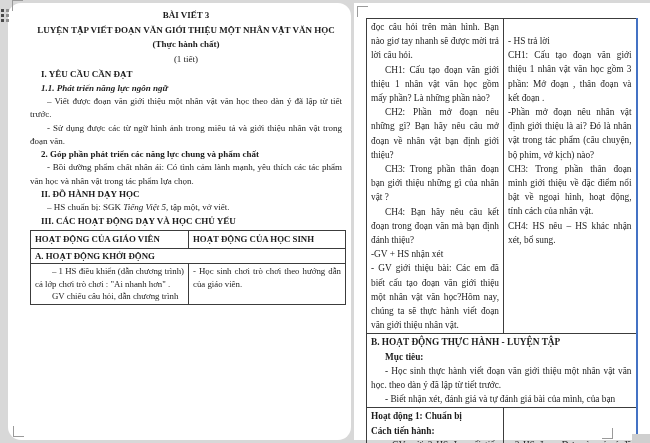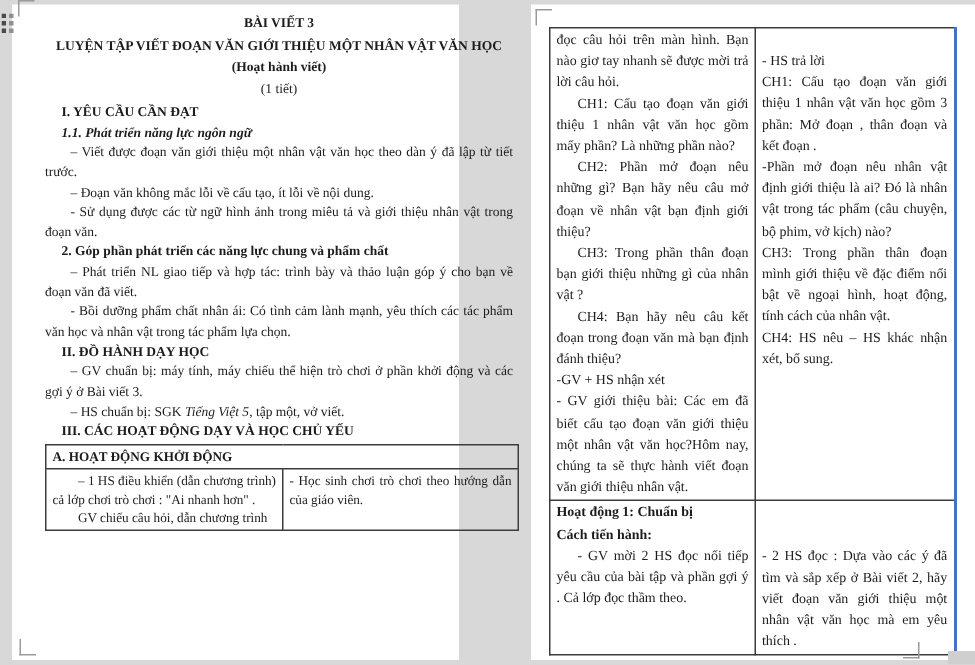--- a/index.html
+++ b/index.html
@@ -3,21 +3,21 @@
 <meta charset="utf-8">
 <style>
   html,body{margin:0;padding:0;}
   body{
     position:relative;width:650px;height:443px;overflow:hidden;
     background:#d8d8d8;
     font-family:"Liberation Serif","DejaVu Serif",serif;
     color:#1c1c1c;
   }
   .page{position:absolute;top:3px;height:437px;background:#ffffff;}
-  .page-left{left:8px;width:298px;}
+  .page-left{left:8px;width:343px;border-radius:13px;}
   .page-right{left:354px;width:296px;}
 
   
   .crop{position:absolute;width:10px;height:10px;border:0 solid #9a9a9a;z-index:5;}
   .crop.tl{border-top-width:1px;border-left-width:1px;}
   .crop.bl{border-bottom-width:1px;border-left-width:1px;}
   .crop.br{border-bottom-width:1px;border-right-width:1px;}
   .corner-bg{position:absolute;left:632px;top:434px;width:18px;height:9px;background:#cfcfcf;z-index:4;}
 
   .grid-icon{position:absolute;left:1px;top:9px;z-index:6;}
@@ -74,51 +74,52 @@
 <span class="crop br" style="left:602px;top:428px;"></span>
 <span class="corner-bg"></span>
 
 <div class="page page-left">
   <div class="p1-inner">
 
     <div class="title-block">
 
     <p class="ln center bold">BÀI VIẾT 3</p>
         <p class="ln center bold">LUYỆN TẬP VIẾT ĐOẠN VĂN GIỚI THIỆU MỘT NHÂN VẬT VĂN HỌC</p>
-        <p class="ln center bold">(Hoạt hành viết)</p>
+        <p class="ln center bold">(Thực hành chất)</p>
         <p class="ln center">(1 tiết)</p>
       </div>
 
     <div>
 
     <p class="ln bold hind">I. YÊU CẦU CẦN ĐẠT</p>
         <p class="ln bi hind">1.1. Phát triển năng lực ngôn ngữ</p>
         <p class="ln ind">– Viết được đoạn văn giới thiệu một nhân vật văn học theo dàn ý đã lập từ tiết trước.</p>
-        <p class="ln ind">– Đoạn văn không mắc lỗi về cấu tạo, ít lỗi về nội dung.</p>
         <p class="ln ind">- Sử dụng được các từ ngữ hình ảnh trong miêu tả và giới thiệu nhân vật trong đoạn văn.</p>
         <p class="ln bold hind">2. Góp phần phát triển các năng lực chung và phẩm chất</p>
-        <p class="ln ind">– Phát triển NL giao tiếp và hợp tác: trình bày và thảo luận góp ý cho bạn về đoạn văn đã viết.</p>
         <p class="ln ind">- Bồi dưỡng phẩm chất nhân ái: Có tình cảm lành mạnh, yêu thích các tác phẩm văn học và nhân vật trong tác phẩm lựa chọn.</p>
         <p class="ln bold hind">II. ĐỒ HÀNH DẠY HỌC</p>
-        <p class="ln ind">– GV chuẩn bị: máy tính, máy chiếu thể hiện  trò chơi ở phần khởi động và các gợi ý ở Bài viết 3.</p>
       </div>
 
     <p class="ln ind"><span>– HS chuẩn bị: SGK </span><span class="italic">Tiếng Việt 5</span><span>, tập một, vở viết.</span></p>
 
     <div>
 
     <p class="ln bold hind">III. CÁC HOẠT ĐỘNG DẠY VÀ HỌC CHỦ YẾU</p>
       </div>
 
     <table class="t1">
       <colgroup>
           <col class="c1">
           <col class="c2">
         </colgroup>
       <tbody>
+          <tr class="hdr">
+        <td>HOẠT ĐỘNG CỦA GIÁO VIÊN</td>
+        <td>HOẠT ĐỘNG CỦA HỌC SINH</td>
+      </tr>
       <tr>
         <td colspan="2" class="bold">A. HOẠT ĐỘNG KHỞI ĐỘNG</td>
       </tr>
       <tr>
         <td>
 
         <p class="ln ind">– 1 HS điều khiển (dẫn chương trình) cả lớp chơi trò chơi : "Ai nhanh hơn" .</p>
               <p class="ln ind">GV chiếu câu hỏi, dẫn chương trình</p>
             </td>
         <td>
@@ -152,20 +153,29 @@
       <td class="last pt14">
 
       <p class="ln">- HS trả lời</p>
             <p class="ln">CH1: Cấu tạo đoạn văn giới thiệu 1 nhân vật văn học gồm 3 phần: Mở đoạn , thân đoạn và kết đoạn .</p>
             <p class="ln">-Phần mở đoạn nêu nhân vật định giới thiệu là ai?  Đó là nhân vật trong tác phẩm (câu chuyện, bộ phim, vở kịch) nào?</p>
             <p class="ln">CH3: Trong phần thân đoạn mình giới thiệu về đặc điểm nổi bật về ngoại hình, hoạt động, tính cách của nhân vật.</p>
             <p class="ln">CH4: HS nêu – HS  khác nhận xét, bổ sung.</p>
           </td>
     </tr>
     <tr>
+      <td colspan="2" class="last">
+
+      <p class="ln bold">B. HOẠT ĐỘNG THỰC HÀNH - LUYỆN TẬP</p>
+            <p class="ln bold hind">Mục tiêu:</p>
+            <p class="ln ind">- Học sinh thực hành viết đoạn văn giới thiệu một nhân vật văn học. theo dàn ý đã lập từ tiết trước.</p>
+            <p class="ln ind">- Biết nhận xét, đánh giá và tự đánh giá bài của mình, của bạn</p>
+          </td>
+    </tr>
+    <tr>
       <td>
 
       <p class="ln bold">Hoạt động 1: Chuẩn bị</p>
             <p class="ln bold">Cách tiến hành:</p>
             <p class="ln ind">- GV mời  2 HS đọc nối tiếp yêu cầu của bài tập và  phần gợi ý  . Cả lớp đọc thầm theo.</p>
           </td>
       <td class="last pt30">
 
       <p class="ln">- 2 HS đọc : Dựa vào các ý đã tìm và sắp xếp ở Bài viết 2, hãy viết đoạn văn giới thiệu một nhân vật văn học mà em yêu thích .</p>
           </td>

